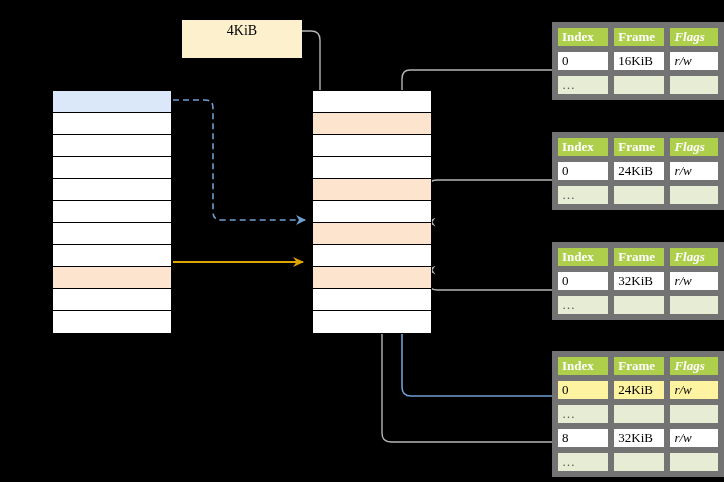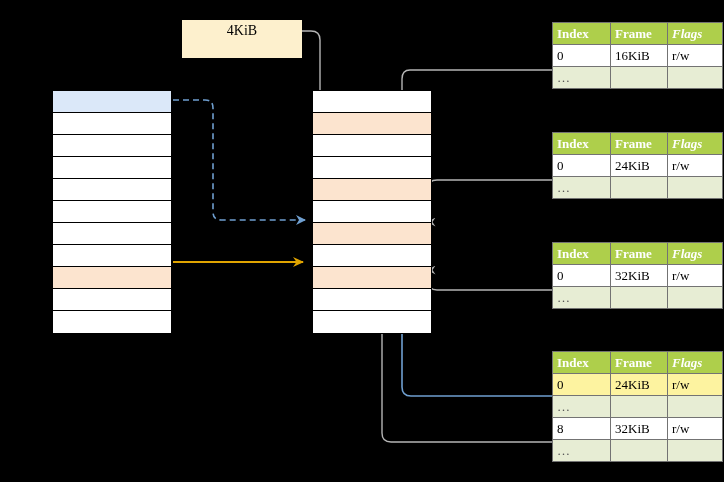--- a/index.html
+++ b/index.html
@@ -42,37 +42,37 @@
   
   .ptable {
     position: absolute;
     border-collapse: collapse;
     border: 1px solid #9cbb3c;
     background: #ffffff;
     font-size: 13px;
     color: #000000;
   }
   .ptable td, .ptable th {
-    border: 1px solid #737373;
+    border: 6px solid #737373;
     padding: 1px 4px;
     height: 22px;
     box-sizing: border-box;
     text-align: left;
     vertical-align: middle;
     white-space: nowrap;
     font-weight: normal;
   }
   .ptable th {
     background: #aecf4b;
     color: #ffffff;
     font-weight: bold;
   }
   .ptable td.c-index { width: 58px; }
   .ptable td.c-frame { width: 57px; font-family: Liberation Serif, serif; }
-  .ptable td.c-flags { width: 55px; }
+  .ptable td.c-flags { width: 55px; font-style: italic; }
   .ptable th.c-index { width: 58px; }
   .ptable th.c-frame { width: 57px; }
   .ptable th.c-flags { width: 55px; font-style: italic; }
   .ptable tr.ellip td { background: #e7edd4; color: #555555; letter-spacing: 1px; }
   .hl { background: #fdf3a0 !important; }
 
   
   .sizelabel {
     position: absolute;
     background: #fdf0cd;

